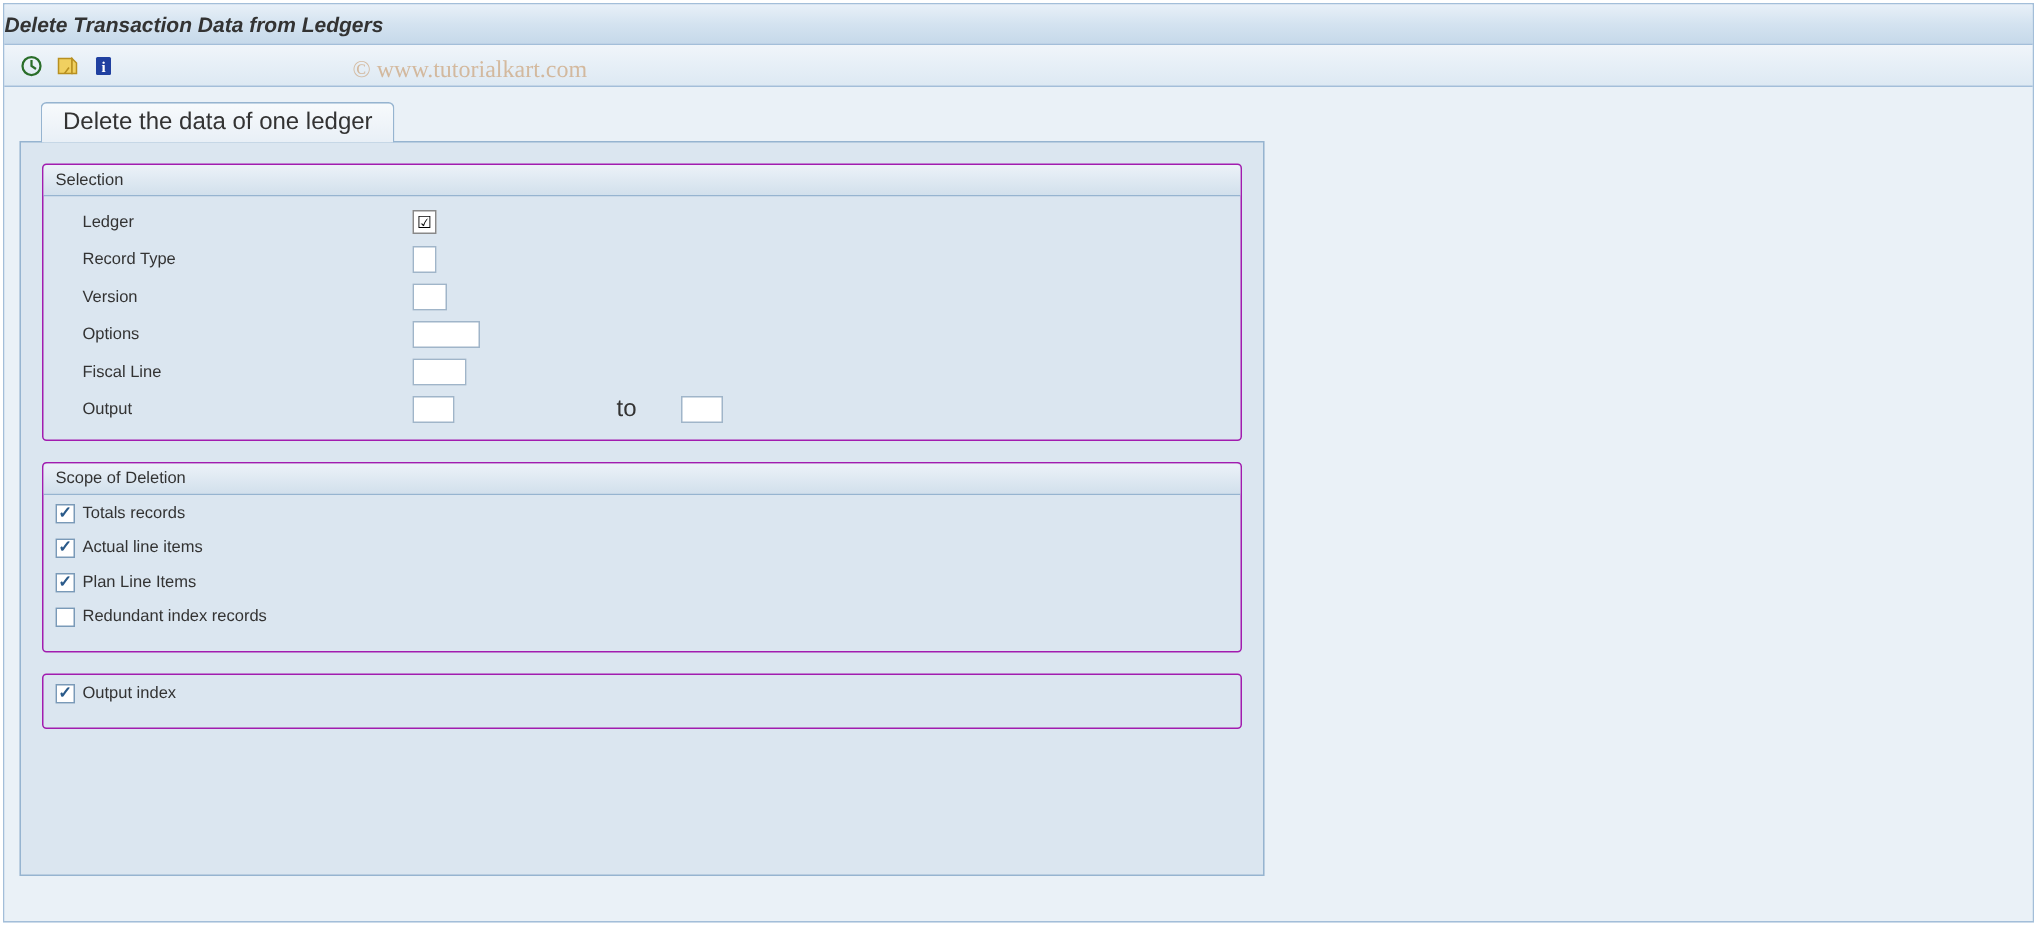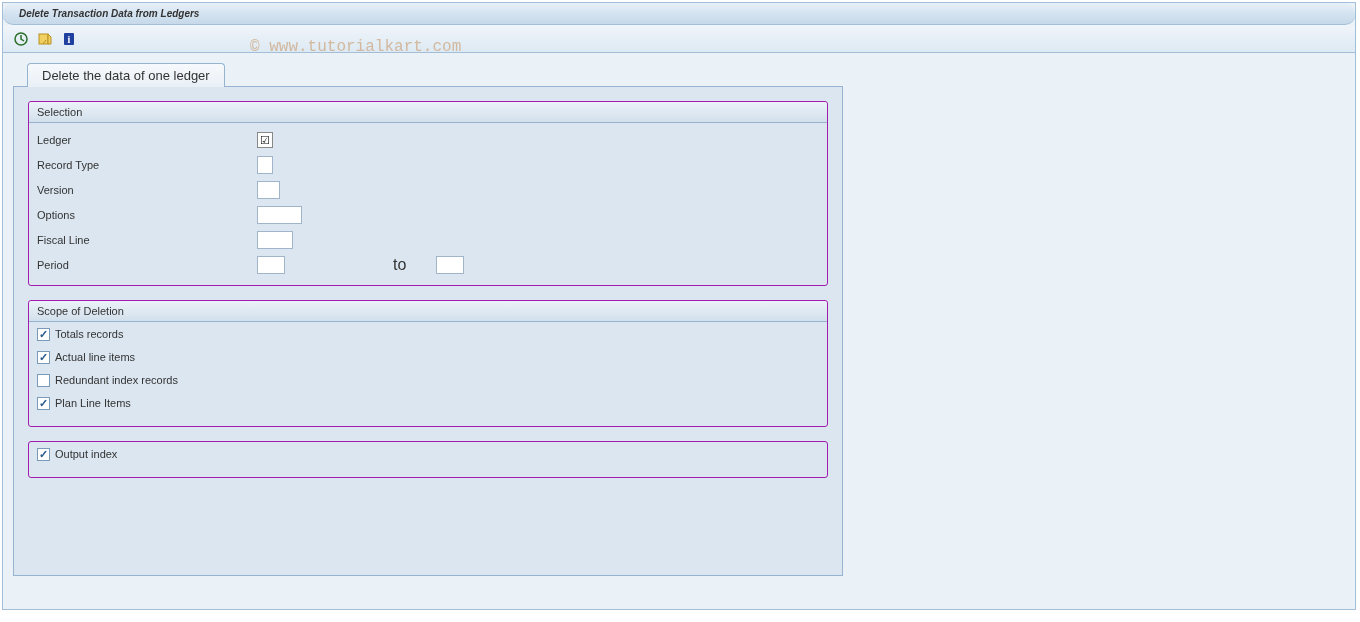--- a/index.html
+++ b/index.html
@@ -20,26 +20,25 @@
     .main-frame {
       border: 1px solid #a3bed9;
       background: #eaf1f7;
       width: 1354px;
       margin: 2px;
     }
     
     .title-bar {
       background: linear-gradient(to bottom, #e8f0f8 0%, #d4e3f0 50%, #c6d9ea 100%);
       border-bottom: 1px solid #a3bed9;
-      padding: 5px 16px;
-      font-size: 10px;
+      padding: 5px 0;
+      font-size: 14px;
       font-weight: bold;
       font-style: italic;
       color: #333;
-      border-radius: 10px;
     }
     
     .toolbar {
       padding: 4px 8px;
       border-bottom: 1px solid #a3bed9;
       background: linear-gradient(to bottom, #f0f5fa 0%, #dde9f3 100%);
       display: flex;
       gap: 4px;
       align-items: center;
       height: 28px;
@@ -64,21 +63,21 @@
       position: relative;
     }
     
     .tab {
       display: inline-block;
       background: linear-gradient(to bottom, #f7fafc 0%, #e8eff6 100%);
       border: 1px solid #96b4d0;
       border-bottom: none;
       border-radius: 4px 4px 0 0;
       padding: 4px 14px;
-      font-size: 13px;
+      font-size: 16px;
       color: #333;
       margin-left: 14px;
       position: relative;
       z-index: 2;
     }
     
     .tab-content {
       border: 1px solid #96b4d0;
       background: #dbe6f0;
       padding: 14px;
@@ -105,20 +104,21 @@
     
     .group-content {
       padding: 6px 8px;
     }
     
     .field-row {
       display: flex;
       align-items: center;
       margin-bottom: 3px;
       height: 22px;
+      margin-left: 18px;
     }
     
     .field-label {
       width: 220px;
       font-size: 11px;
       color: #333;
     }
     
     .text-input {
       border: 1px solid #a0b5c9;
@@ -179,24 +179,24 @@
       background: #fff;
       display: inline-flex;
       align-items: center;
       justify-content: center;
       font-size: 11px;
     }
     
     .watermark {
       position: absolute;
       top: 38px;
-      left: 250px;
+      left: 235px;
       font-size: 16px;
       color: rgba(200, 150, 100, 0.6);
-      font-family: Liberation Mono, monospace;
+      font-family: Liberation Serif, serif;
       pointer-events: none;
       z-index: 100;
     }
   </style>
 </head>
 <body>
 
 <div class="watermark">© www.tutorialkart.com</div>
 
 <div class="main-frame">
@@ -254,21 +254,21 @@
               <span class="field-label">Options</span>
               <input type="text" class="text-input input-md" value="" style="">
             </div>
 
             <div class="field-row">
               <span class="field-label">Fiscal Line</span>
               <input type="text" class="text-input" style="width: 36px;" value="">
             </div>
 
             <div class="field-row">
-              <span class="field-label">Period</span>
+              <span class="field-label">Output</span>
               <input type="text" class="text-input input-sm2" value="" style="">
               <span class="to-label">to</span>
               <input type="text" class="text-input input-sm2" value="" style="">
             </div>
 
           </div>
         </div>
 
         <div class="group-box">
           <div class="group-title">Scope of Deletion</div>
@@ -278,27 +278,27 @@
               <span class="checkbox checked"></span>
               <span class="checkbox-label">Totals records</span>
             </div>
 
             <div class="checkbox-row">
               <span class="checkbox checked"></span>
               <span class="checkbox-label">Actual line items</span>
             </div>
 
             <div class="checkbox-row">
+              <span class="checkbox checked"></span>
+              <span class="checkbox-label">Plan Line Items</span>
+            </div>
+
+            <div class="checkbox-row">
               <span class="checkbox"></span>
               <span class="checkbox-label">Redundant index records</span>
-            </div>
-
-            <div class="checkbox-row">
-              <span class="checkbox checked"></span>
-              <span class="checkbox-label">Plan Line Items</span>
             </div>
 
           </div>
         </div>
 
         <div class="group-box">
           <div class="group-content">
 
 
             <div class="checkbox-row">

